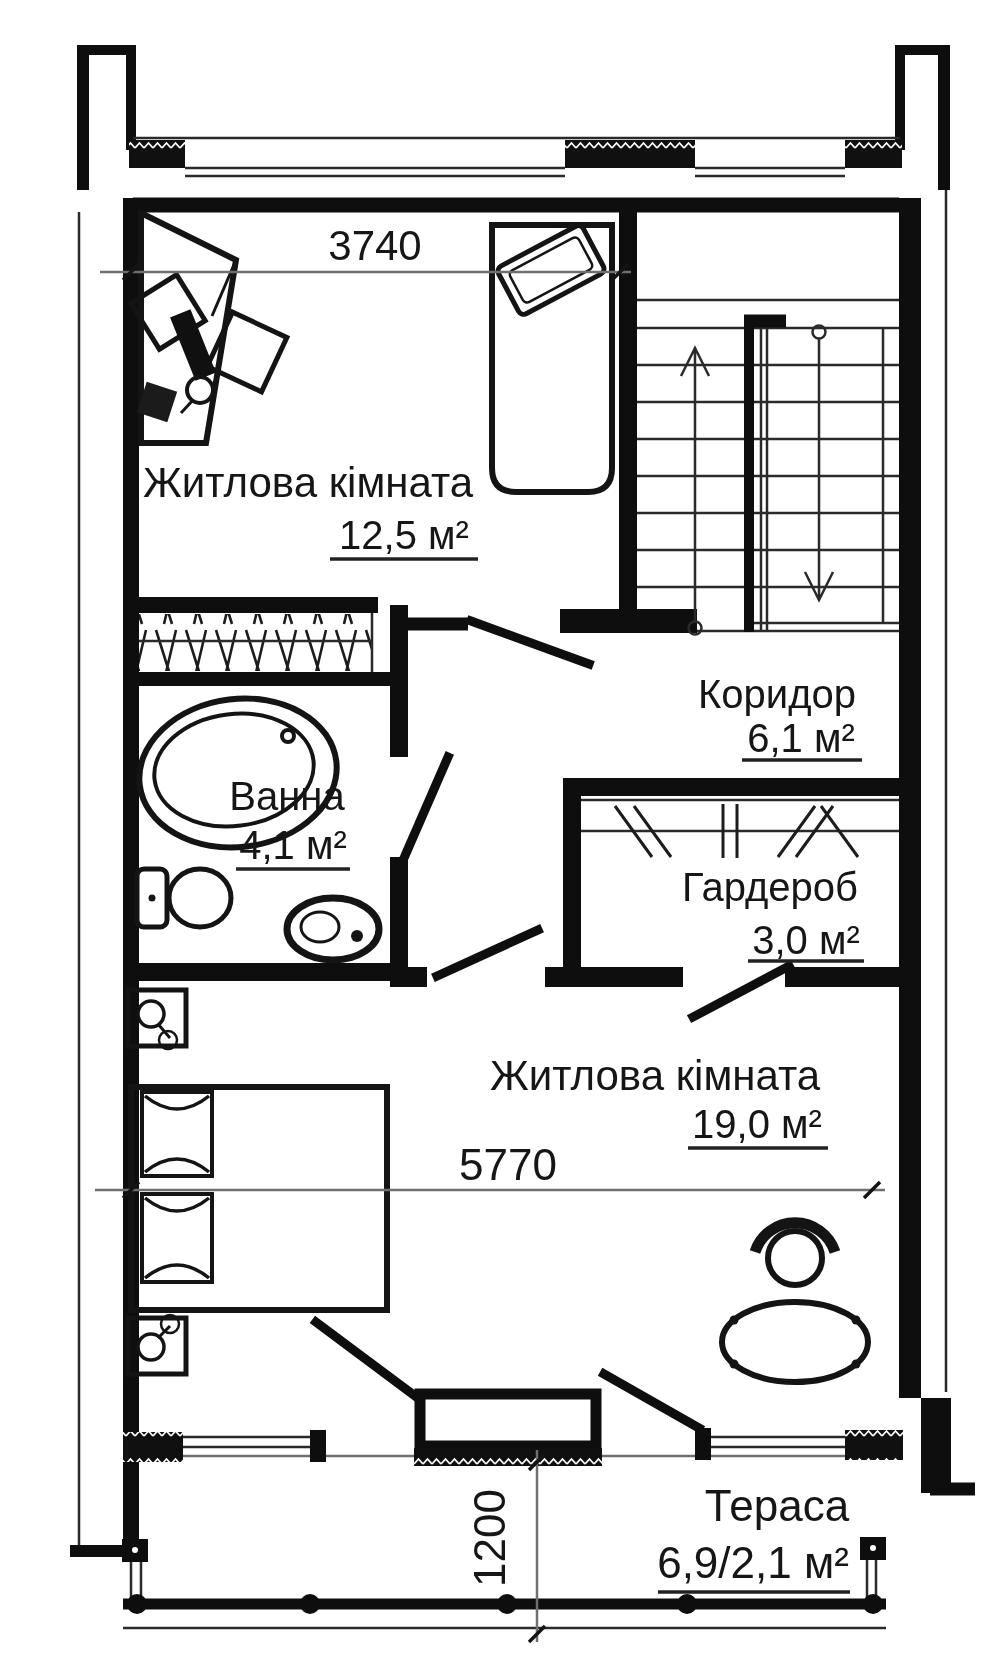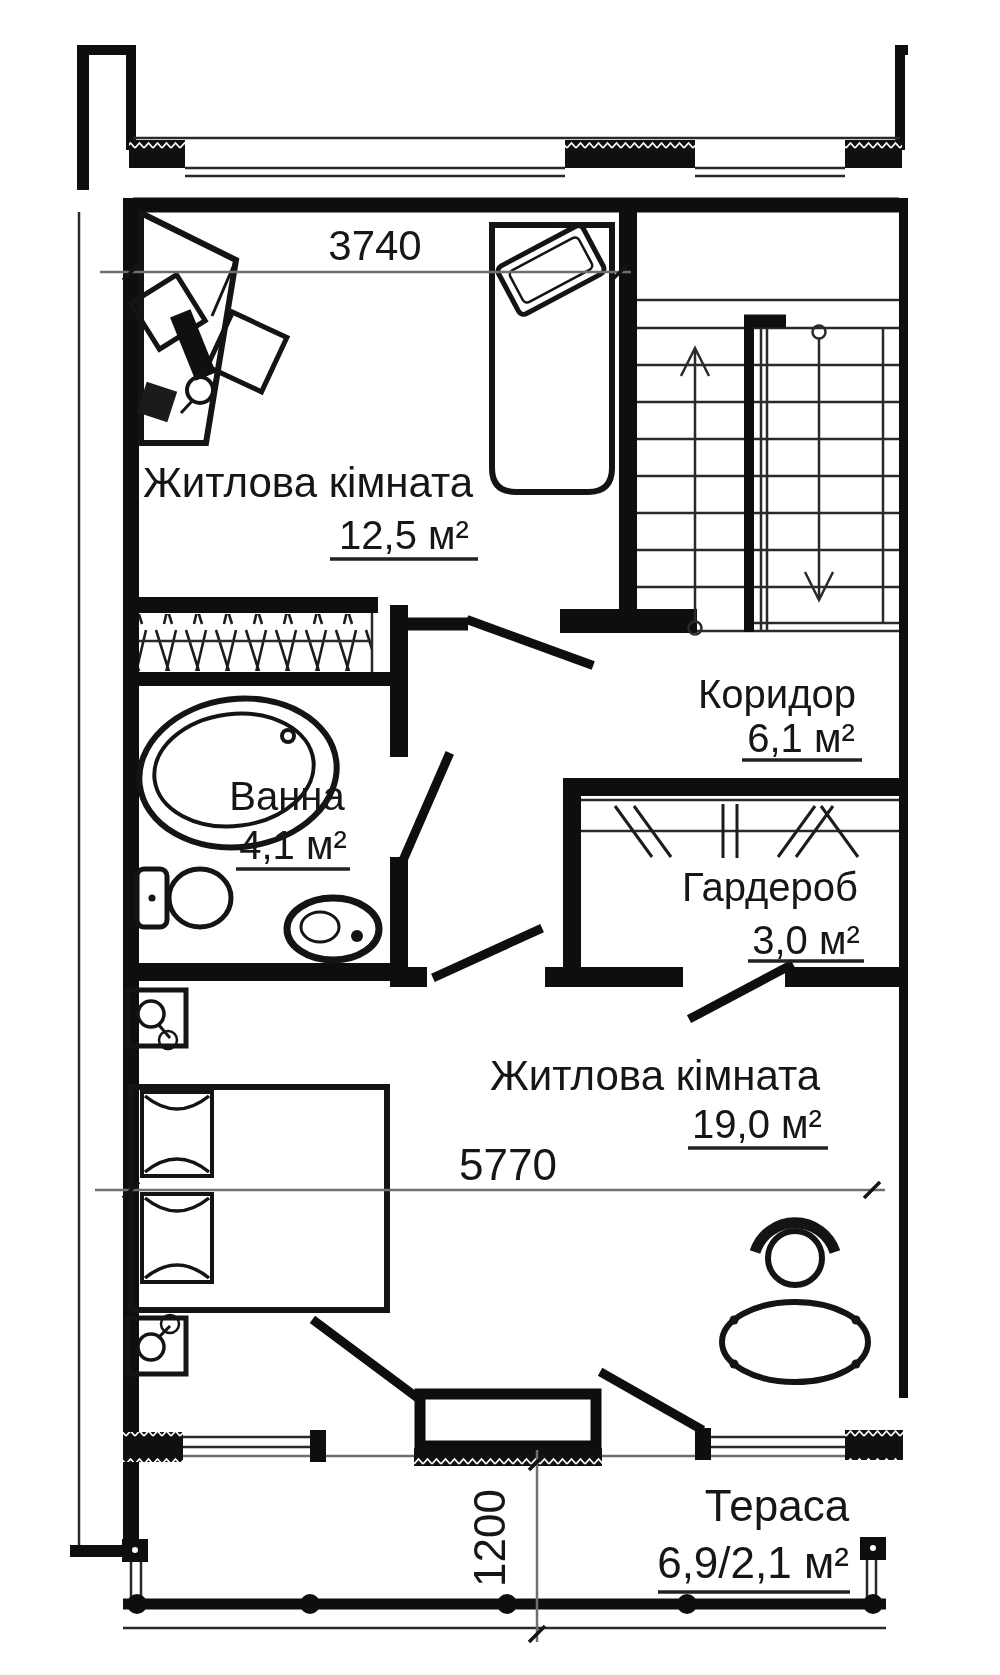--- a/index.html
+++ b/index.html
@@ -1,16 +1,16 @@
 <!DOCTYPE html>
 <html><head>
 <meta charset="utf-8">
 <style>
   html,body{margin:0;padding:0;background:#ffffff;}
-  .page{width:908px;height:1675px;background:#ffffff;position:relative;overflow:hidden;}
+  .page{width:1000px;height:1675px;background:#ffffff;position:relative;overflow:hidden;}
   svg{display:block;}
   .wall{stroke:#0e0e0e;fill:none;}
   .thin{stroke:#2a2a2a;stroke-width:2.5;fill:none;}
   .gray{stroke:#6f6f6f;stroke-width:2.5;fill:none;}
   .furn{stroke:#141414;fill:none;}
   .leaf{stroke:#0e0e0e;stroke-width:9;fill:none;stroke-linecap:square;}
   .tick{stroke:#141414;stroke-width:3.5;fill:none;}
   text{font-family:"Liberation Sans","DejaVu Sans",sans-serif;fill:#161616;}
   .t42{font-size:42px;}
   .t40{font-size:40px;}

